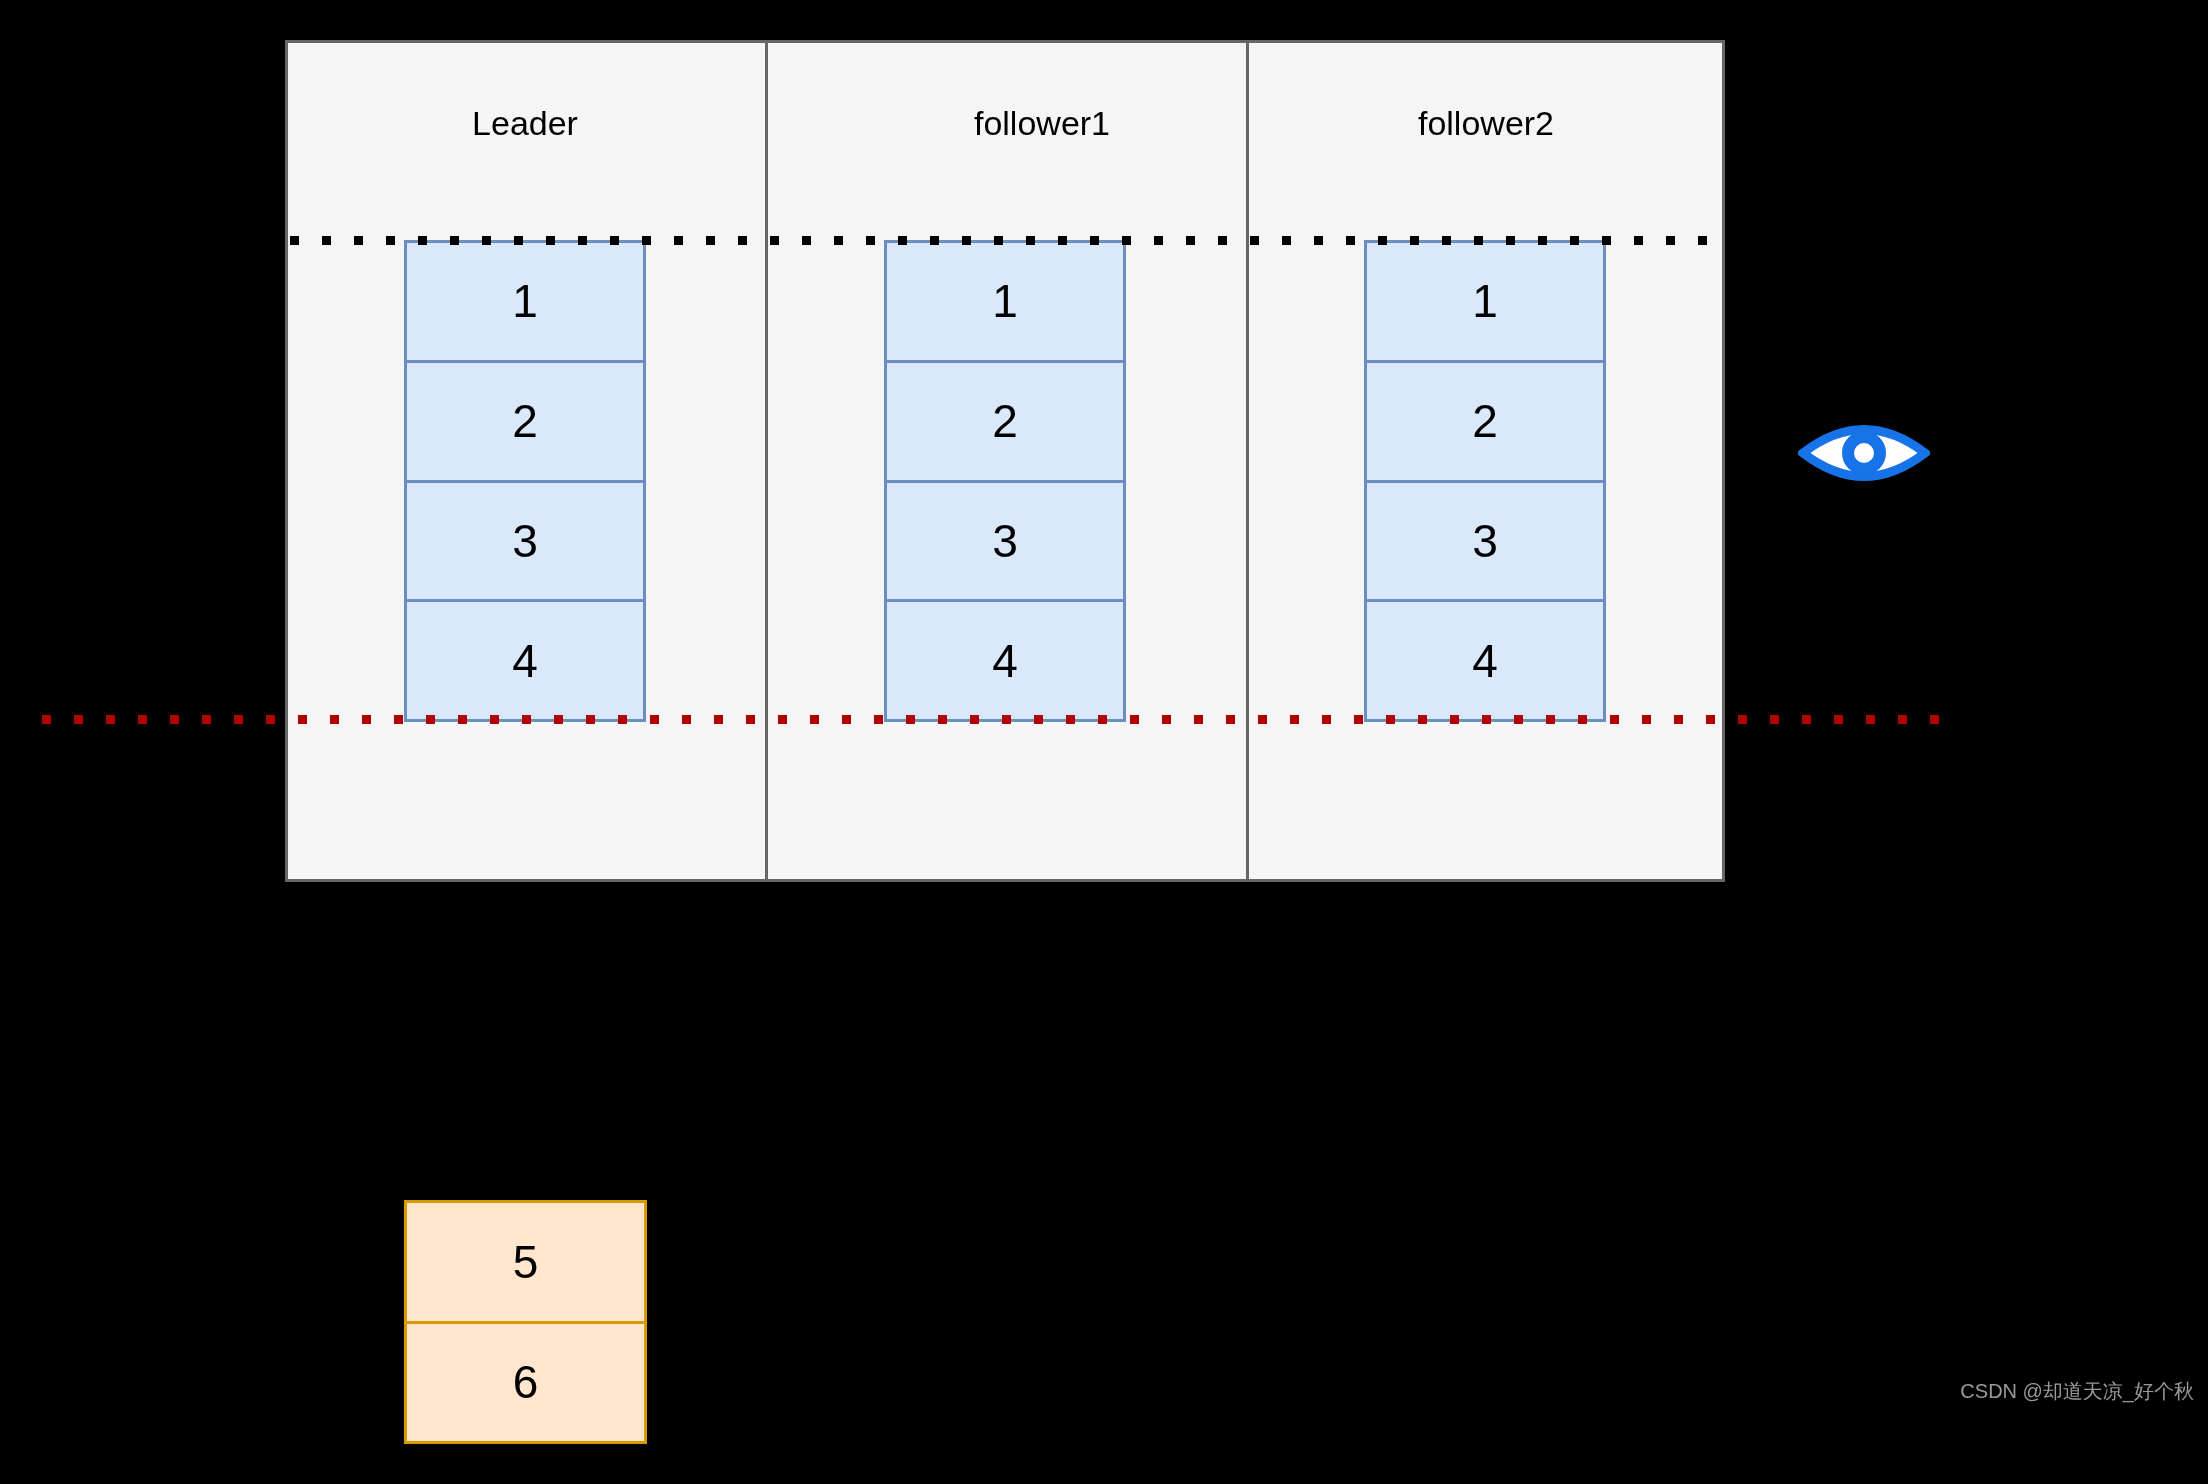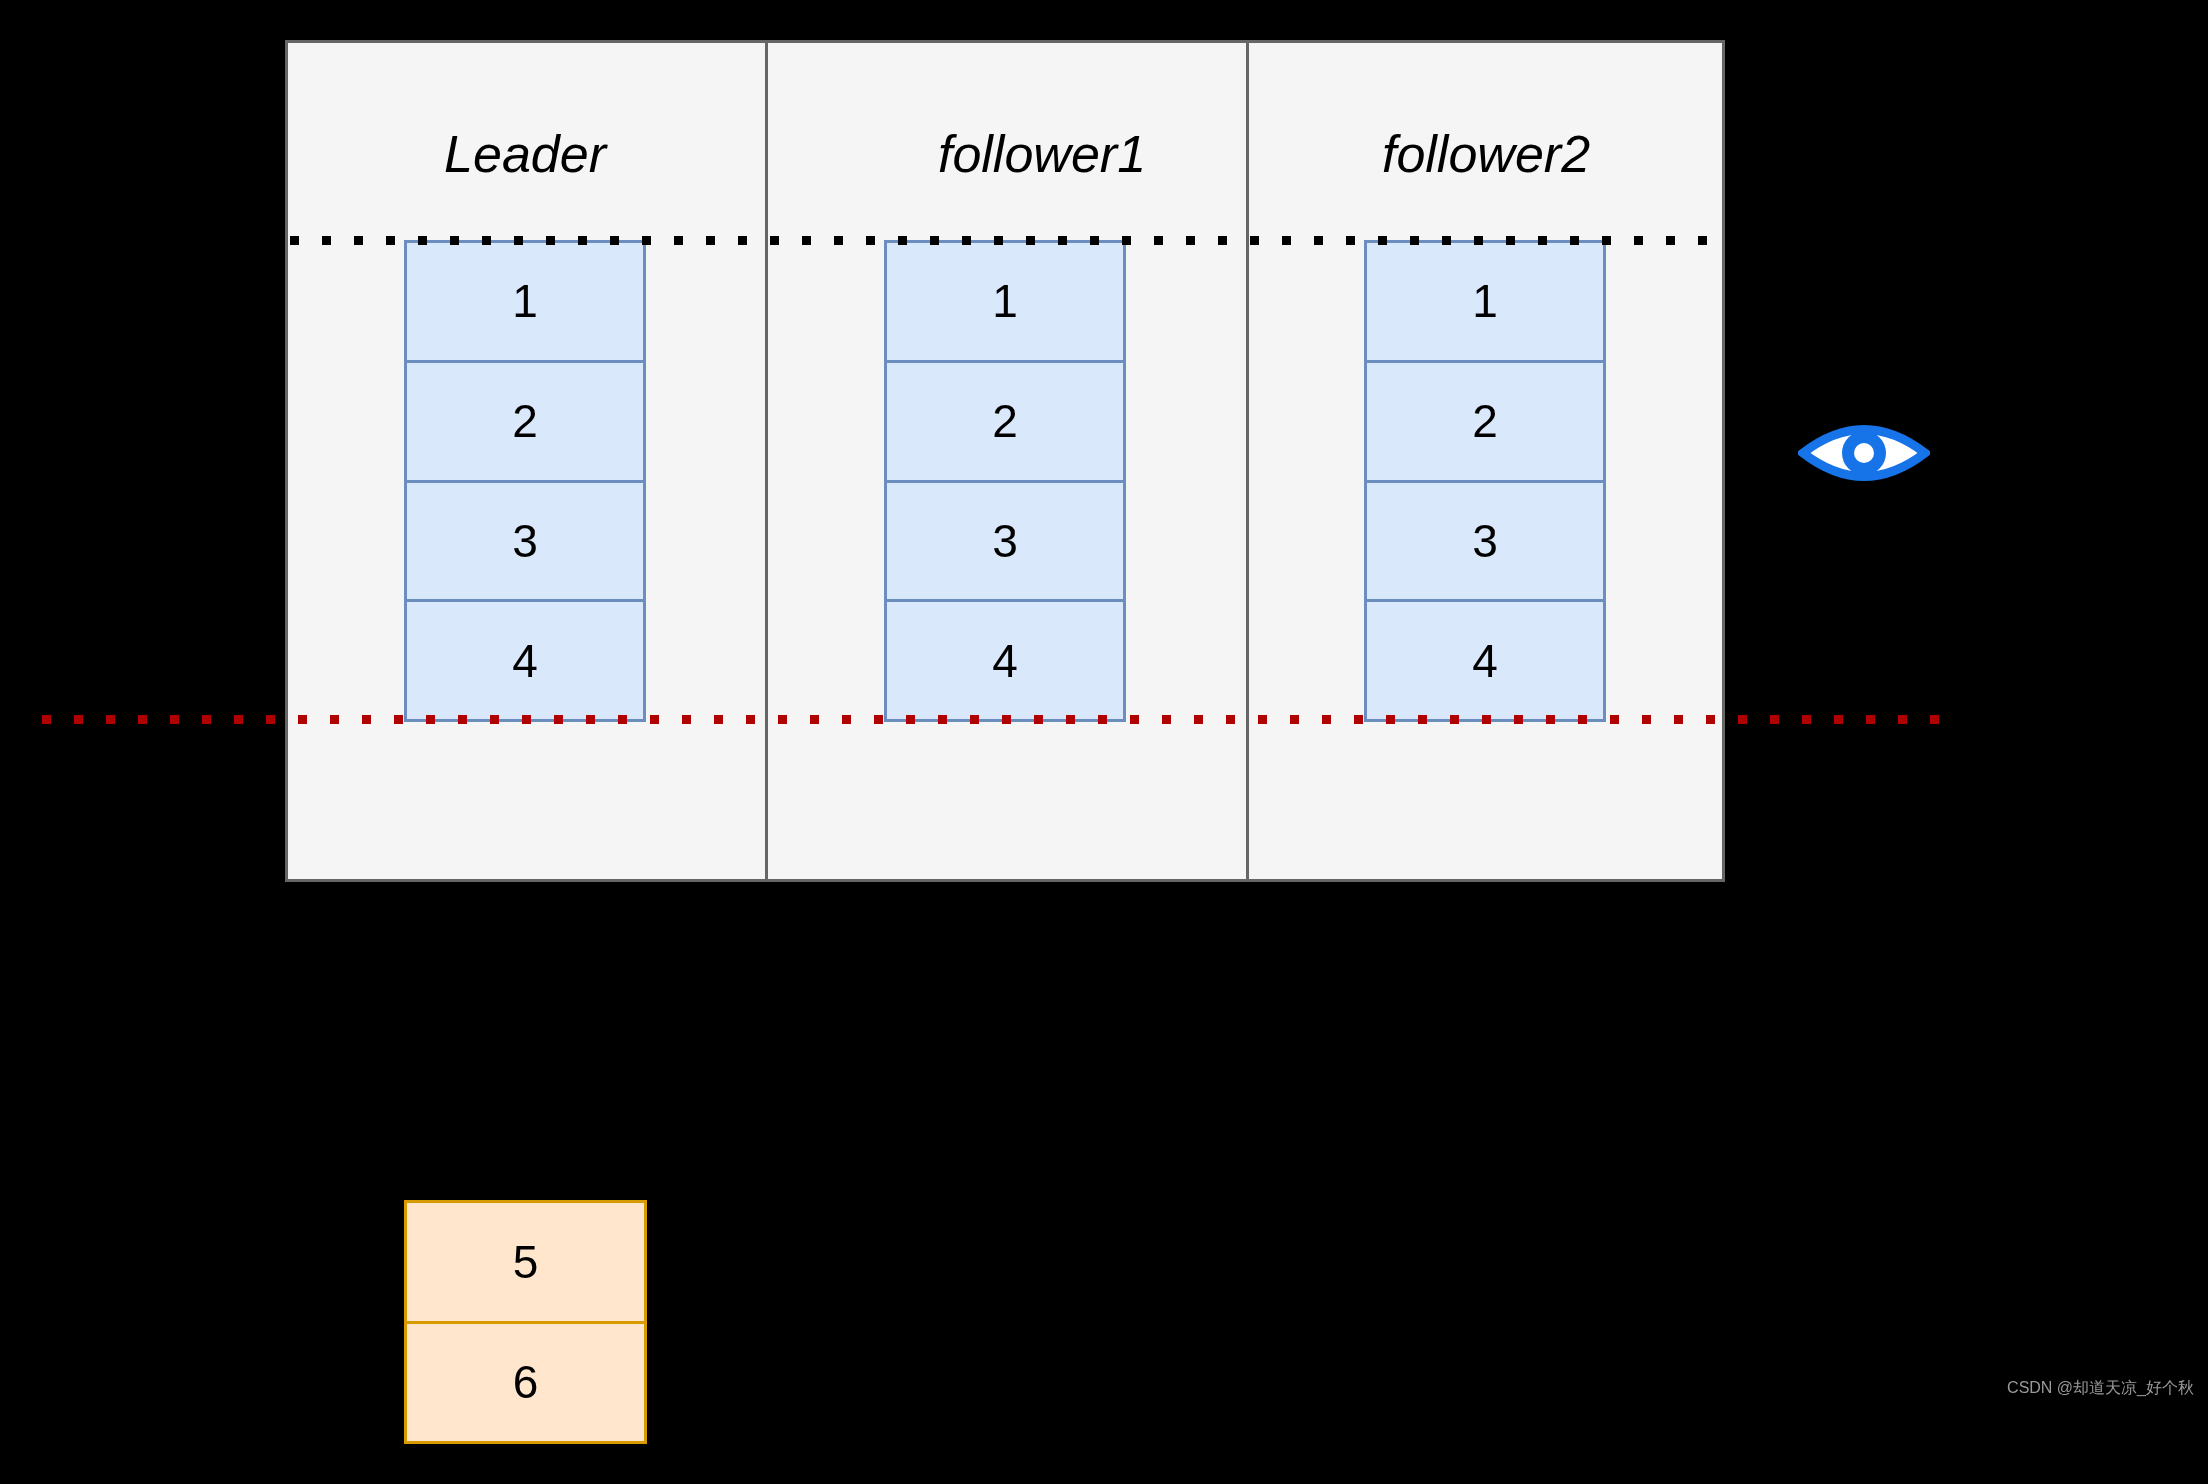--- a/index.html
+++ b/index.html
@@ -17,22 +17,22 @@
     z-index:1;
   }
   .divider {
     position:absolute; top:40px; width:3px; height:842px;
     background:var(--panel_border, #666); z-index:2;
   }
   .divider.d1 { left:765px; }
   .divider.d2 { left:1246px; }
 
   .col-title {
-    position:absolute; top:124px; transform:translateX(-50%);
-    font-size:52px; color:#000; white-space:nowrap; z-index:2;font-style:italic;
+    position:absolute; top:104px; transform:translateX(-50%);
+    font-size:34px; color:#000; white-space:nowrap; z-index:2;
   }
   .col-title.t0 { left:525px; }
   .col-title.t1 { left:1006px;margin-left:36px; }
   .col-title.t2 { left:1486px; }
 
   .stack {
     position:absolute; box-sizing:border-box;
     display:flex; flex-direction:column; z-index:2;
   }
   .stack.blue {
@@ -65,21 +65,21 @@
     background:repeating-linear-gradient(90deg, var(--dotted_red, #b00000) 0 9px, transparent 9px 32px);
   }
 
   .eye { position:absolute; left:1798px; top:420px; z-index:2; }
   .eye path { stroke:var(--eye, #1673e8); fill:#fff; }
   .eye .iris { fill:var(--eye, #1673e8); }
   .eye .pupil { fill:#fff; }
 
   .watermark {
     position:absolute; right:14px; top:1378px;
-    font-size:16px; color:var(--watermark, #9a9a9a);
+    font-size:20px; color:var(--watermark, #9a9a9a);
     white-space:nowrap; z-index:2;
   }
 </style>
 </head>
 <body style="--background: #000000; --panel_fill: #f5f5f5; --panel_border: #666666; --replica_fill: #dae8fc; --replica_border: #6c8ebf; --pending_fill: #ffe6cc; --pending_border: #d79b00; --dotted_black: #000000; --dotted_red: #b00000; --eye: #1673e8; --watermark: #9a9a9a;">
 
 <div class="panel"></div>
 <div class="divider d1"></div>
 <div class="divider d2"></div>
 

